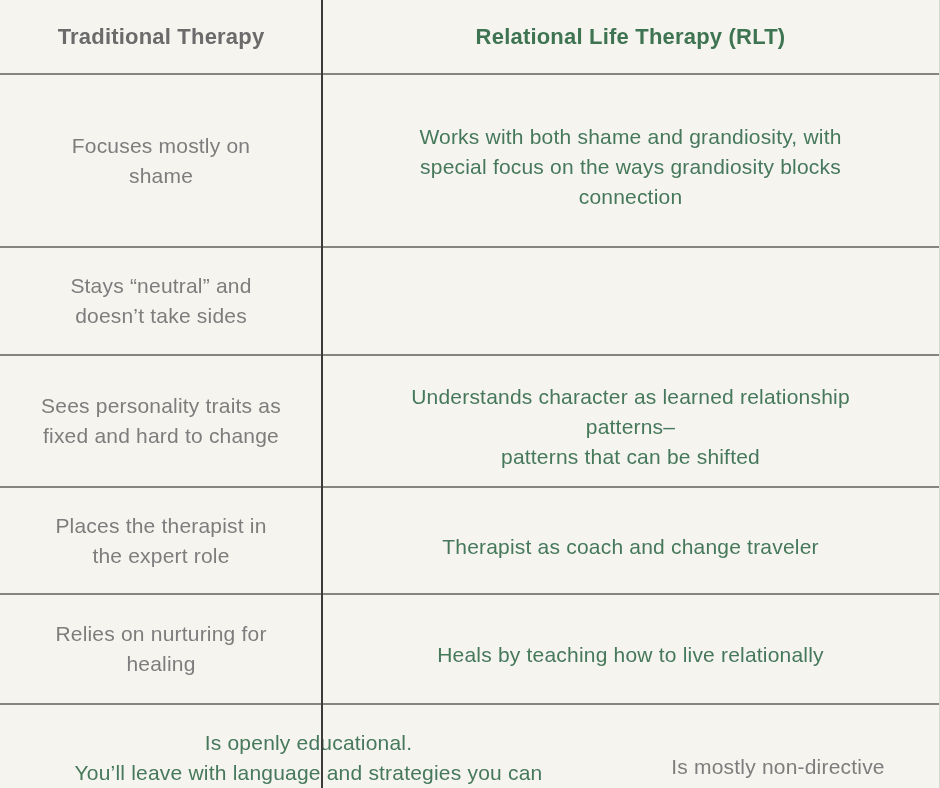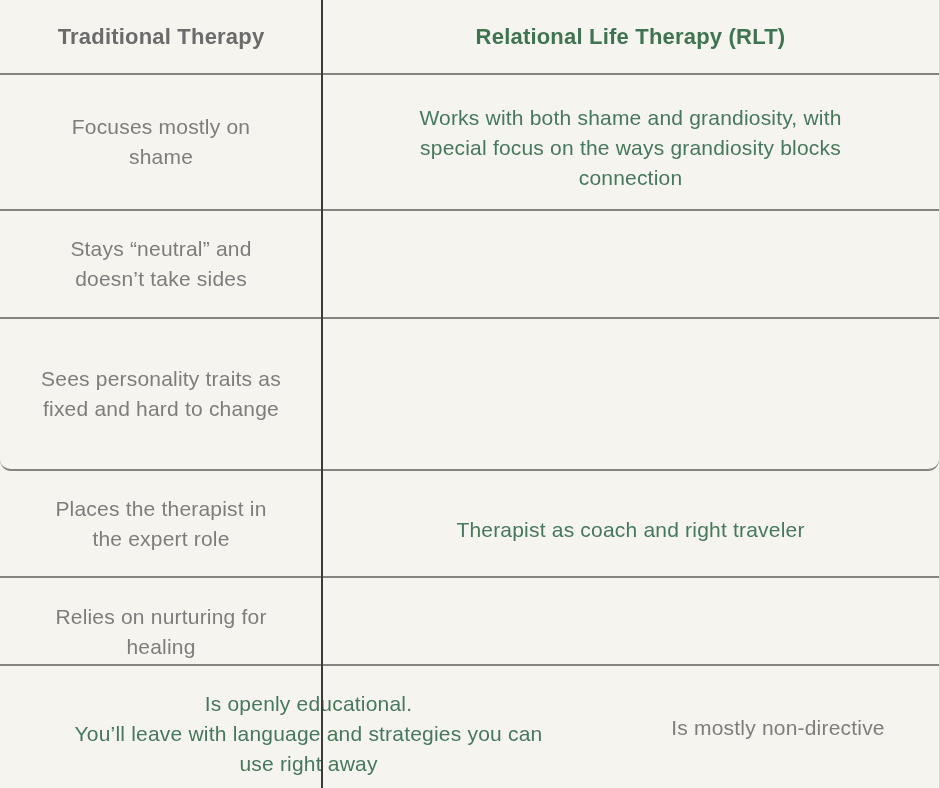--- a/index.html
+++ b/index.html
@@ -33,35 +33,35 @@
     background: var(--vline);
     z-index: 2;
   }
   .row {
     display: flex;
     width: 100%;
     border-bottom: 2px solid var(--hline);
   }
   .row:last-child { border-bottom: none; }
   .row-header  { height: 75px; }
-  .row-1 { height: 136px; }
+  .row-1 { height: 173px; }
   .row-2 { height: 108px; justify-content: space-between; }
-  .row-3 { height: 152px; border-radius: 11px; }
+  .row-3 { height: 132px; }
   .row-4 { height: 107px; }
-  .row-5 { height: 88px; align-items: flex-end; }
+  .row-5 { height: 110px; }
   .row-6 { height: 123px; }
   .cell {
     display: flex;
     align-items: center;
     justify-content: center;
     text-align: center;
   }
   .cell-left {
     flex: 0 0 322px;
-    padding: 2px 18px;
+    padding: 16px 18px;
   }
   .cell-right {
     flex: 1 1 auto;
     padding: 0 12px;
   }
   .cell span {
     white-space: pre-line;
     font-size: 21px;
     line-height: 30px;
     letter-spacing: 0.2px;
@@ -108,36 +108,44 @@
       <span>Stays “neutral” and
 doesn’t take sides</span>
     </div>
   </div>
 
   <div class="row body-row row-3">
     <div class="cell cell-left">
       <span>Sees personality traits as
 fixed and hard to change</span>
     </div>
+    <div class="cell cell-right">
+      <span>Understands character as learned relationship
+patterns–
+patterns that can be shifted</span>
+    </div>
   </div>
 
   <div class="row body-row row-4">
     <div class="cell cell-left">
       <span>Places the therapist in
 the expert role</span>
     </div>
     <div class="cell cell-right">
-      <span>Therapist as coach and right traveler</span>
+      <span>Therapist as coach and change traveler</span>
     </div>
   </div>
 
   <div class="row body-row row-5">
     <div class="cell cell-left">
       <span>Relies on nurturing for
 healing</span>
+    </div>
+    <div class="cell cell-right">
+      <span>Heals by teaching how to live relationally</span>
     </div>
   </div>
 
   <div class="row body-row row-6">
     <div class="cell cell-right">
       <span>Is openly educational.
 You’ll leave with language and strategies you can
 use right away</span>
     </div>
     <div class="cell cell-left">

